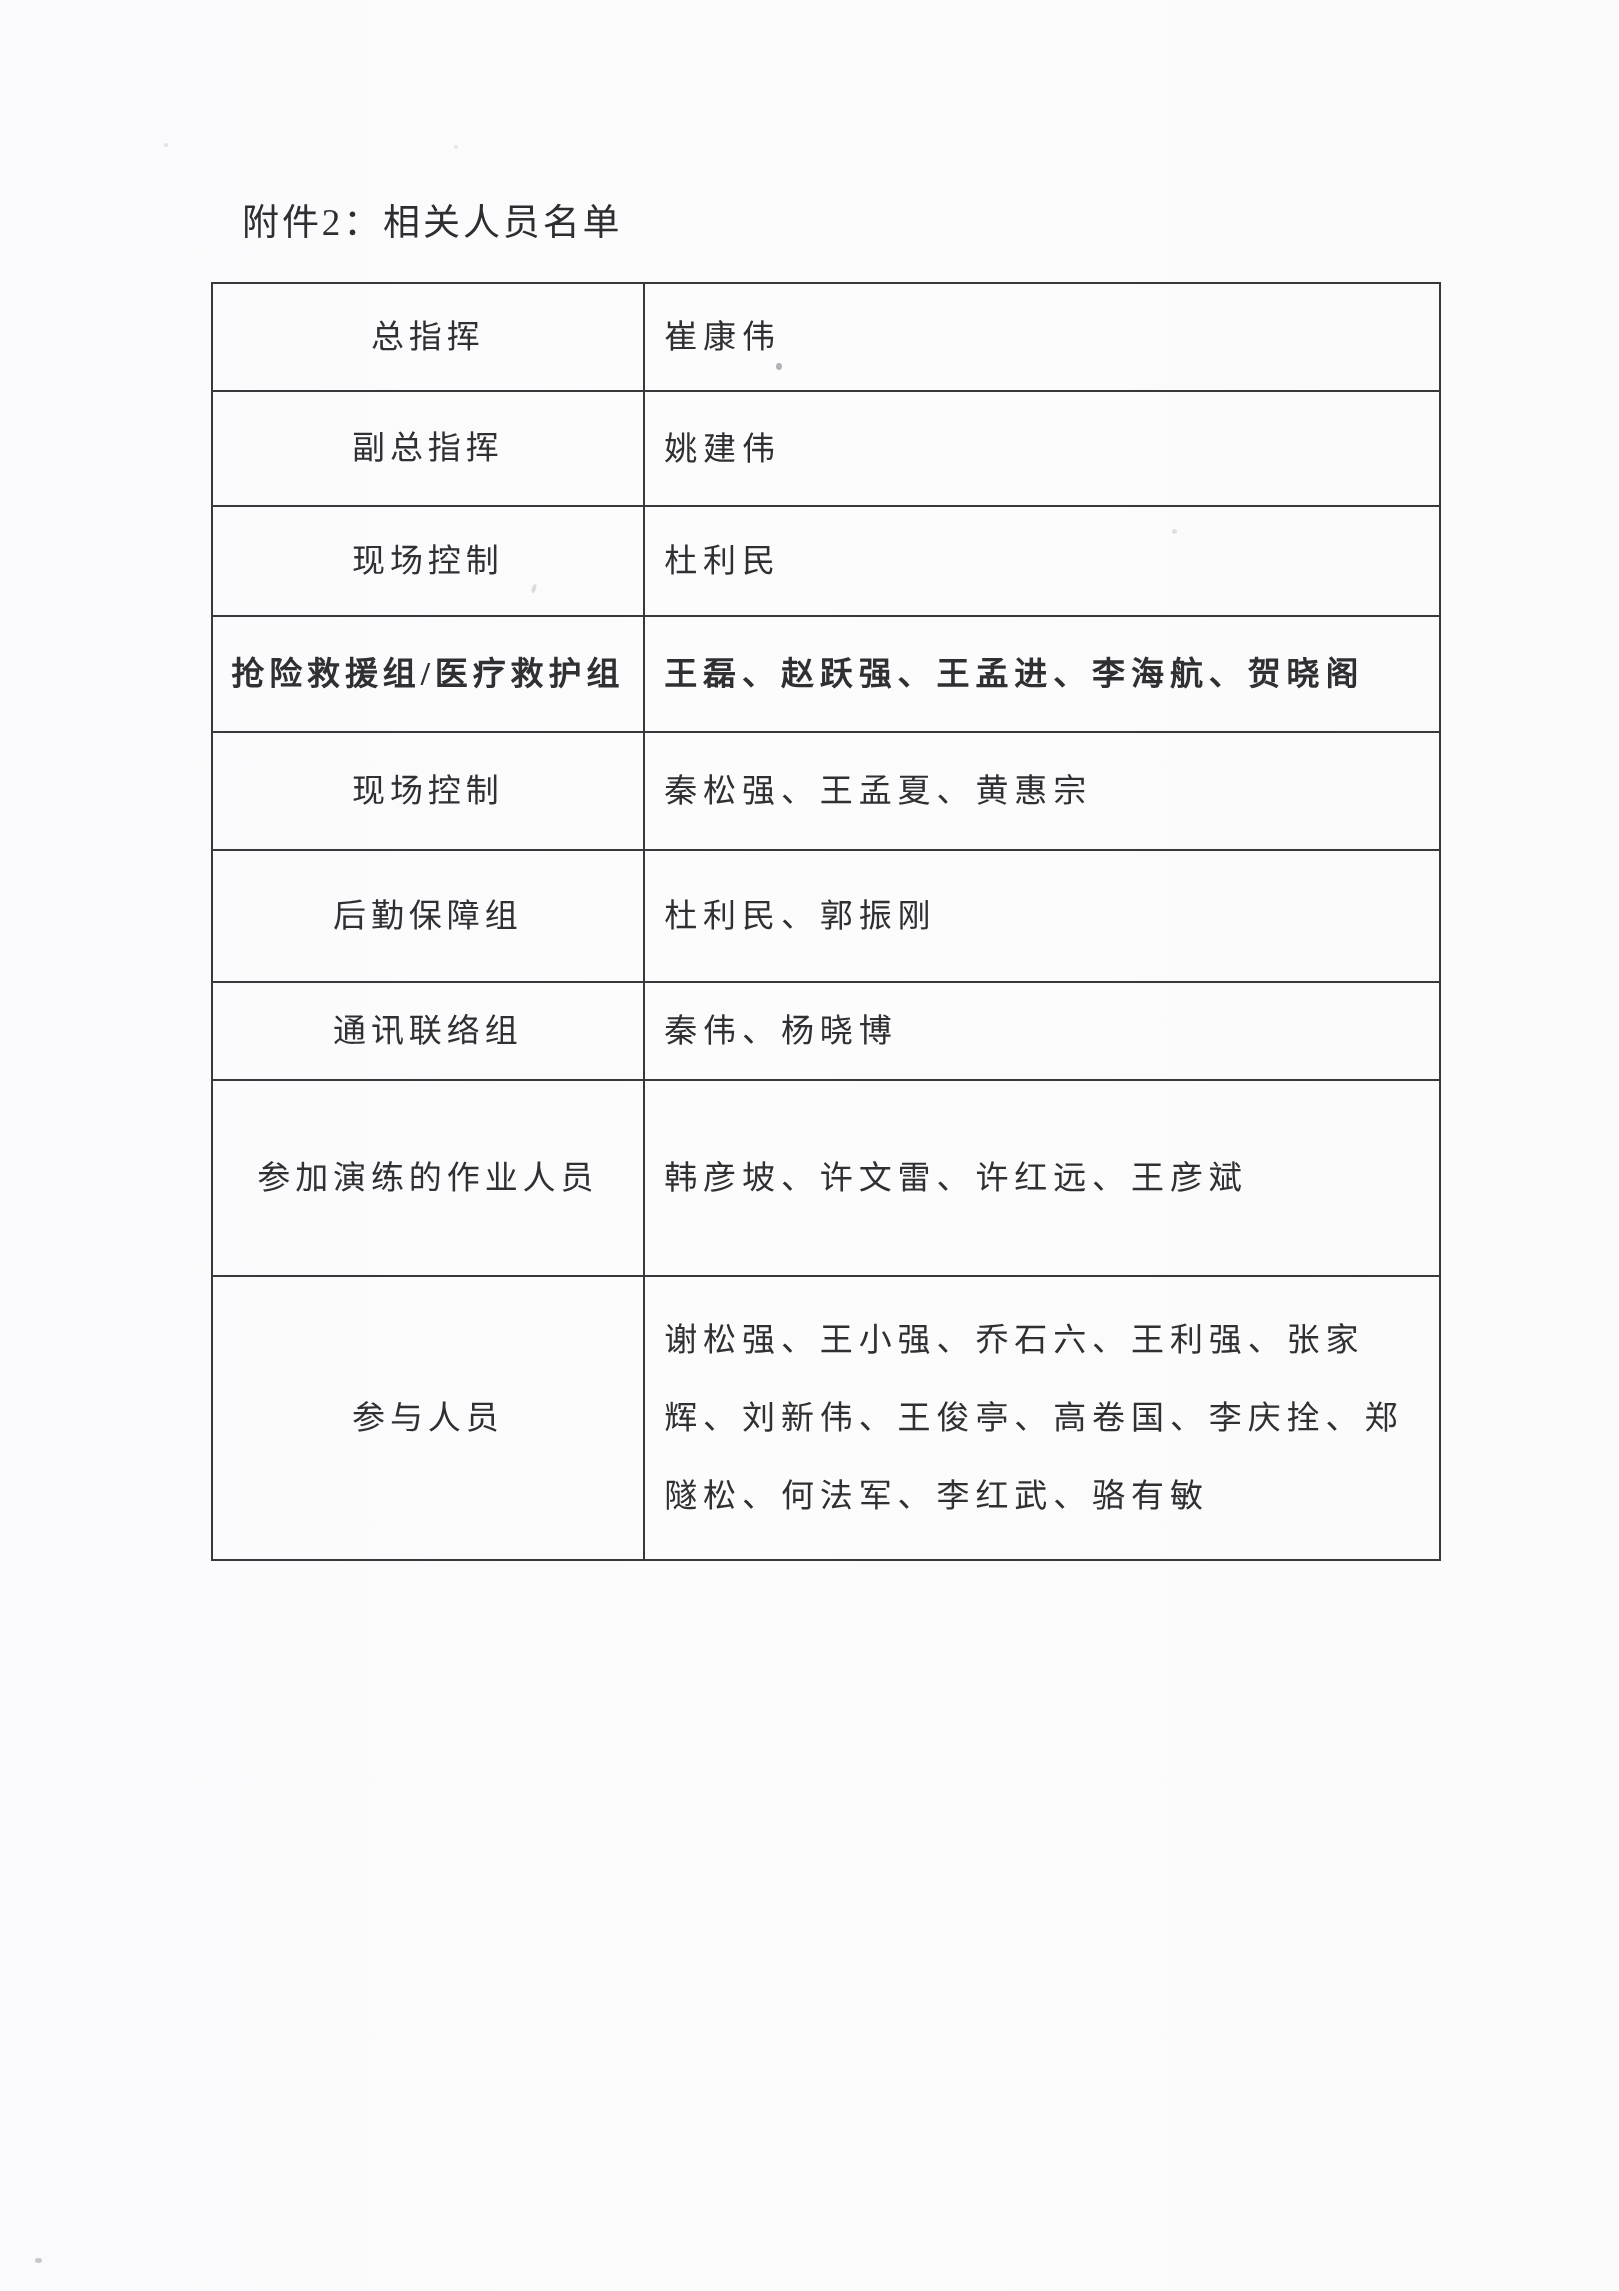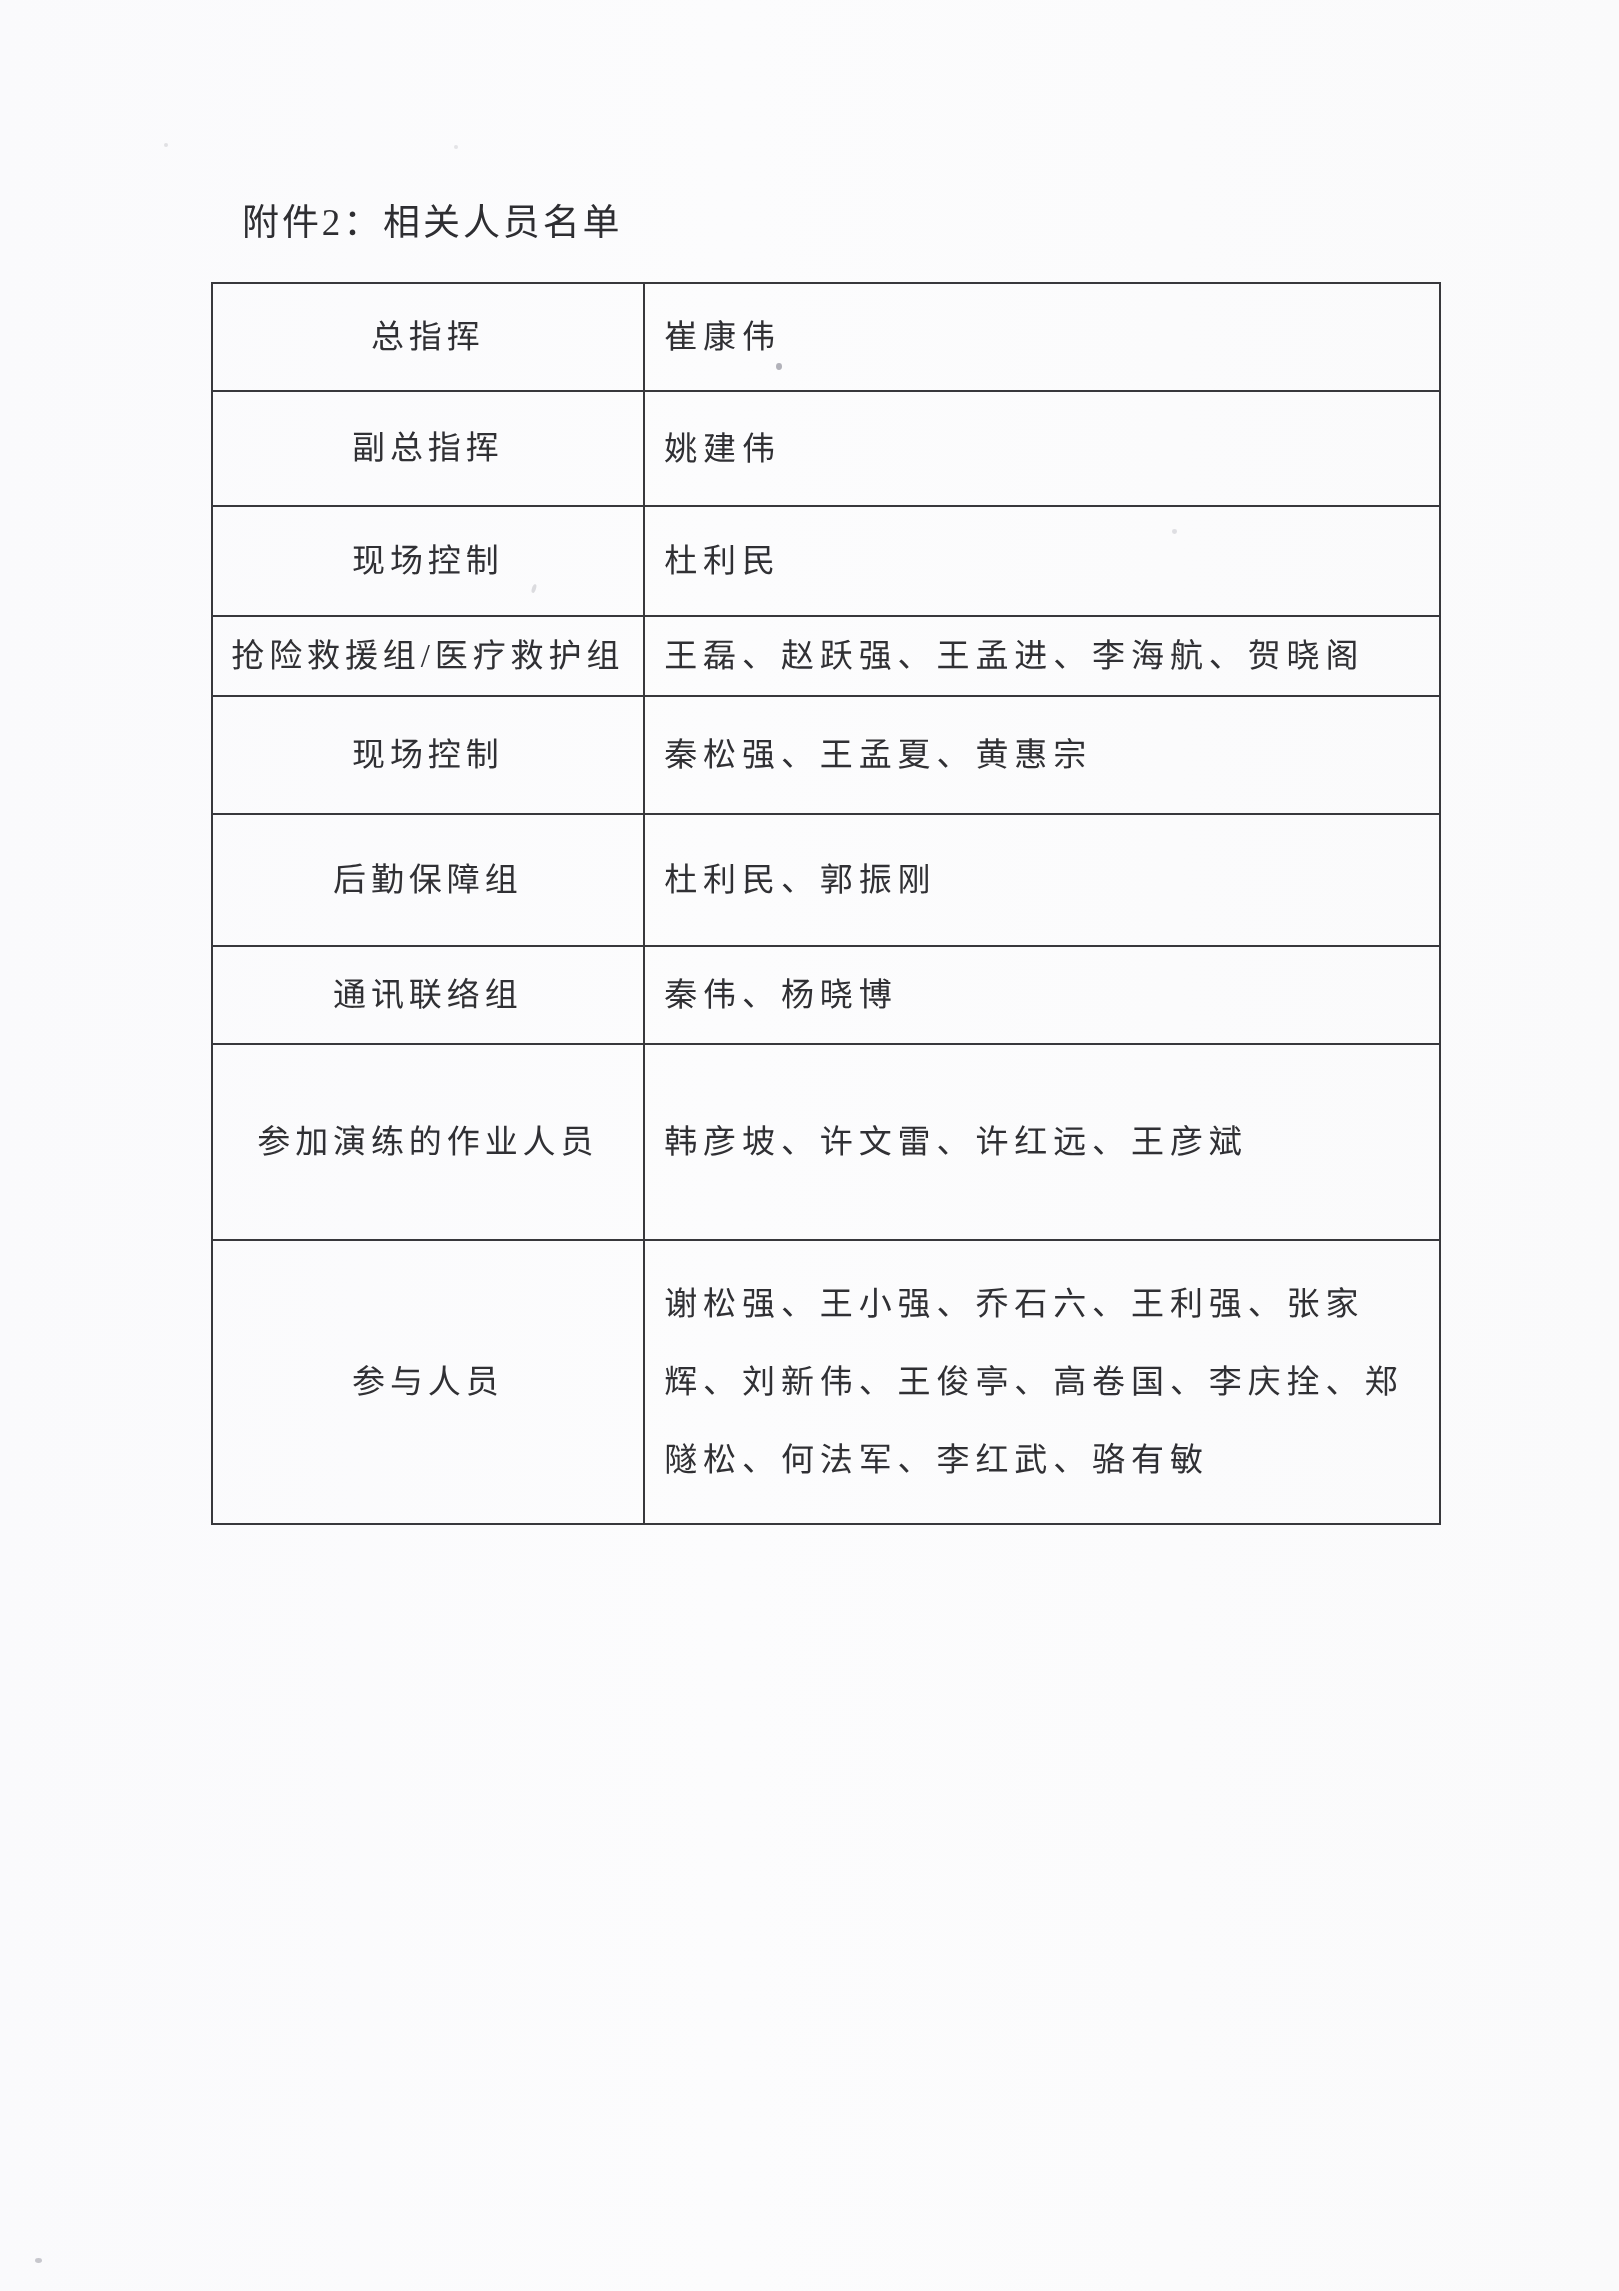--- a/index.html
+++ b/index.html
@@ -58,21 +58,21 @@
     vertical-align: middle;
     font-size: 33px;
     letter-spacing: 5.9px;
     line-height: 78px;
     padding: 0 13.7px 0 19.6px;
     color: #303034;
   }
   tr:nth-child(1) { height: 108px; }
   tr:nth-child(2) { height: 115px; }
   tr:nth-child(3) { height: 110px; }
-  tr:nth-child(4) { height: 80px; }
+  tr:nth-child(4) { height: 116px; font-weight: bold; }
   tr:nth-child(5) { height: 118px; }
   tr:nth-child(6) { height: 132px; border-radius: 9px; }
   tr:nth-child(7) { height: 98px; }
   tr:nth-child(8) { height: 196px; padding-left: 23px; }
   tr:nth-child(9) { height: 284px; }
 
   
   .speck {
     position: absolute;
     background: #93939d;

